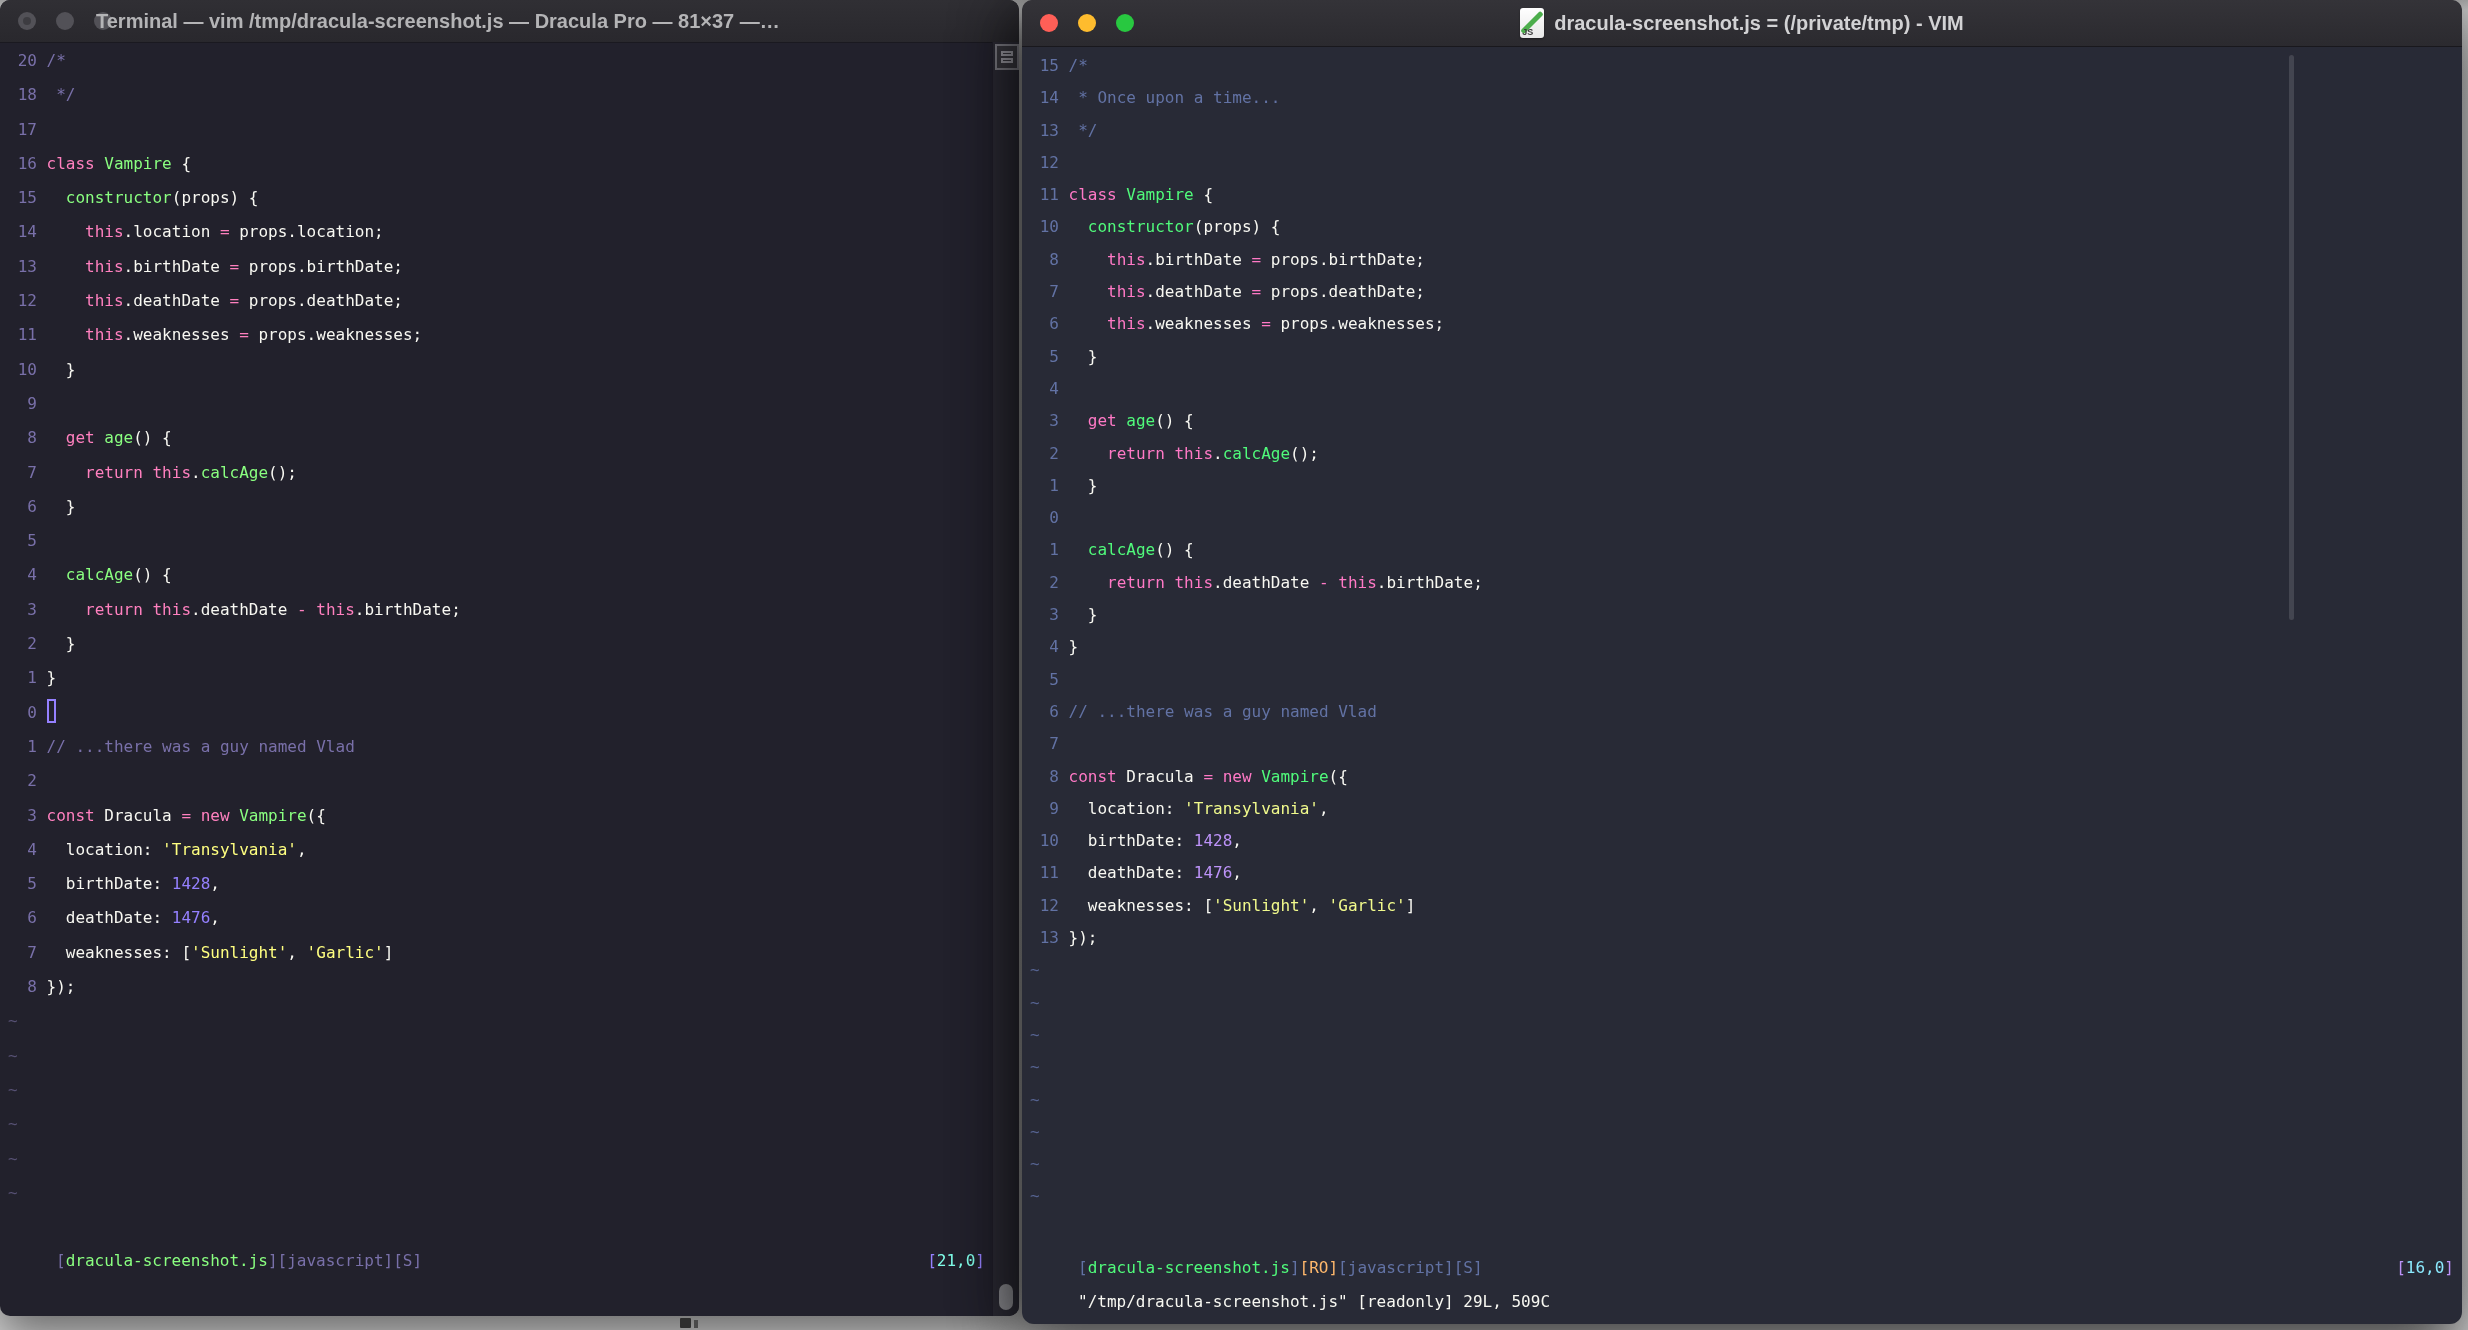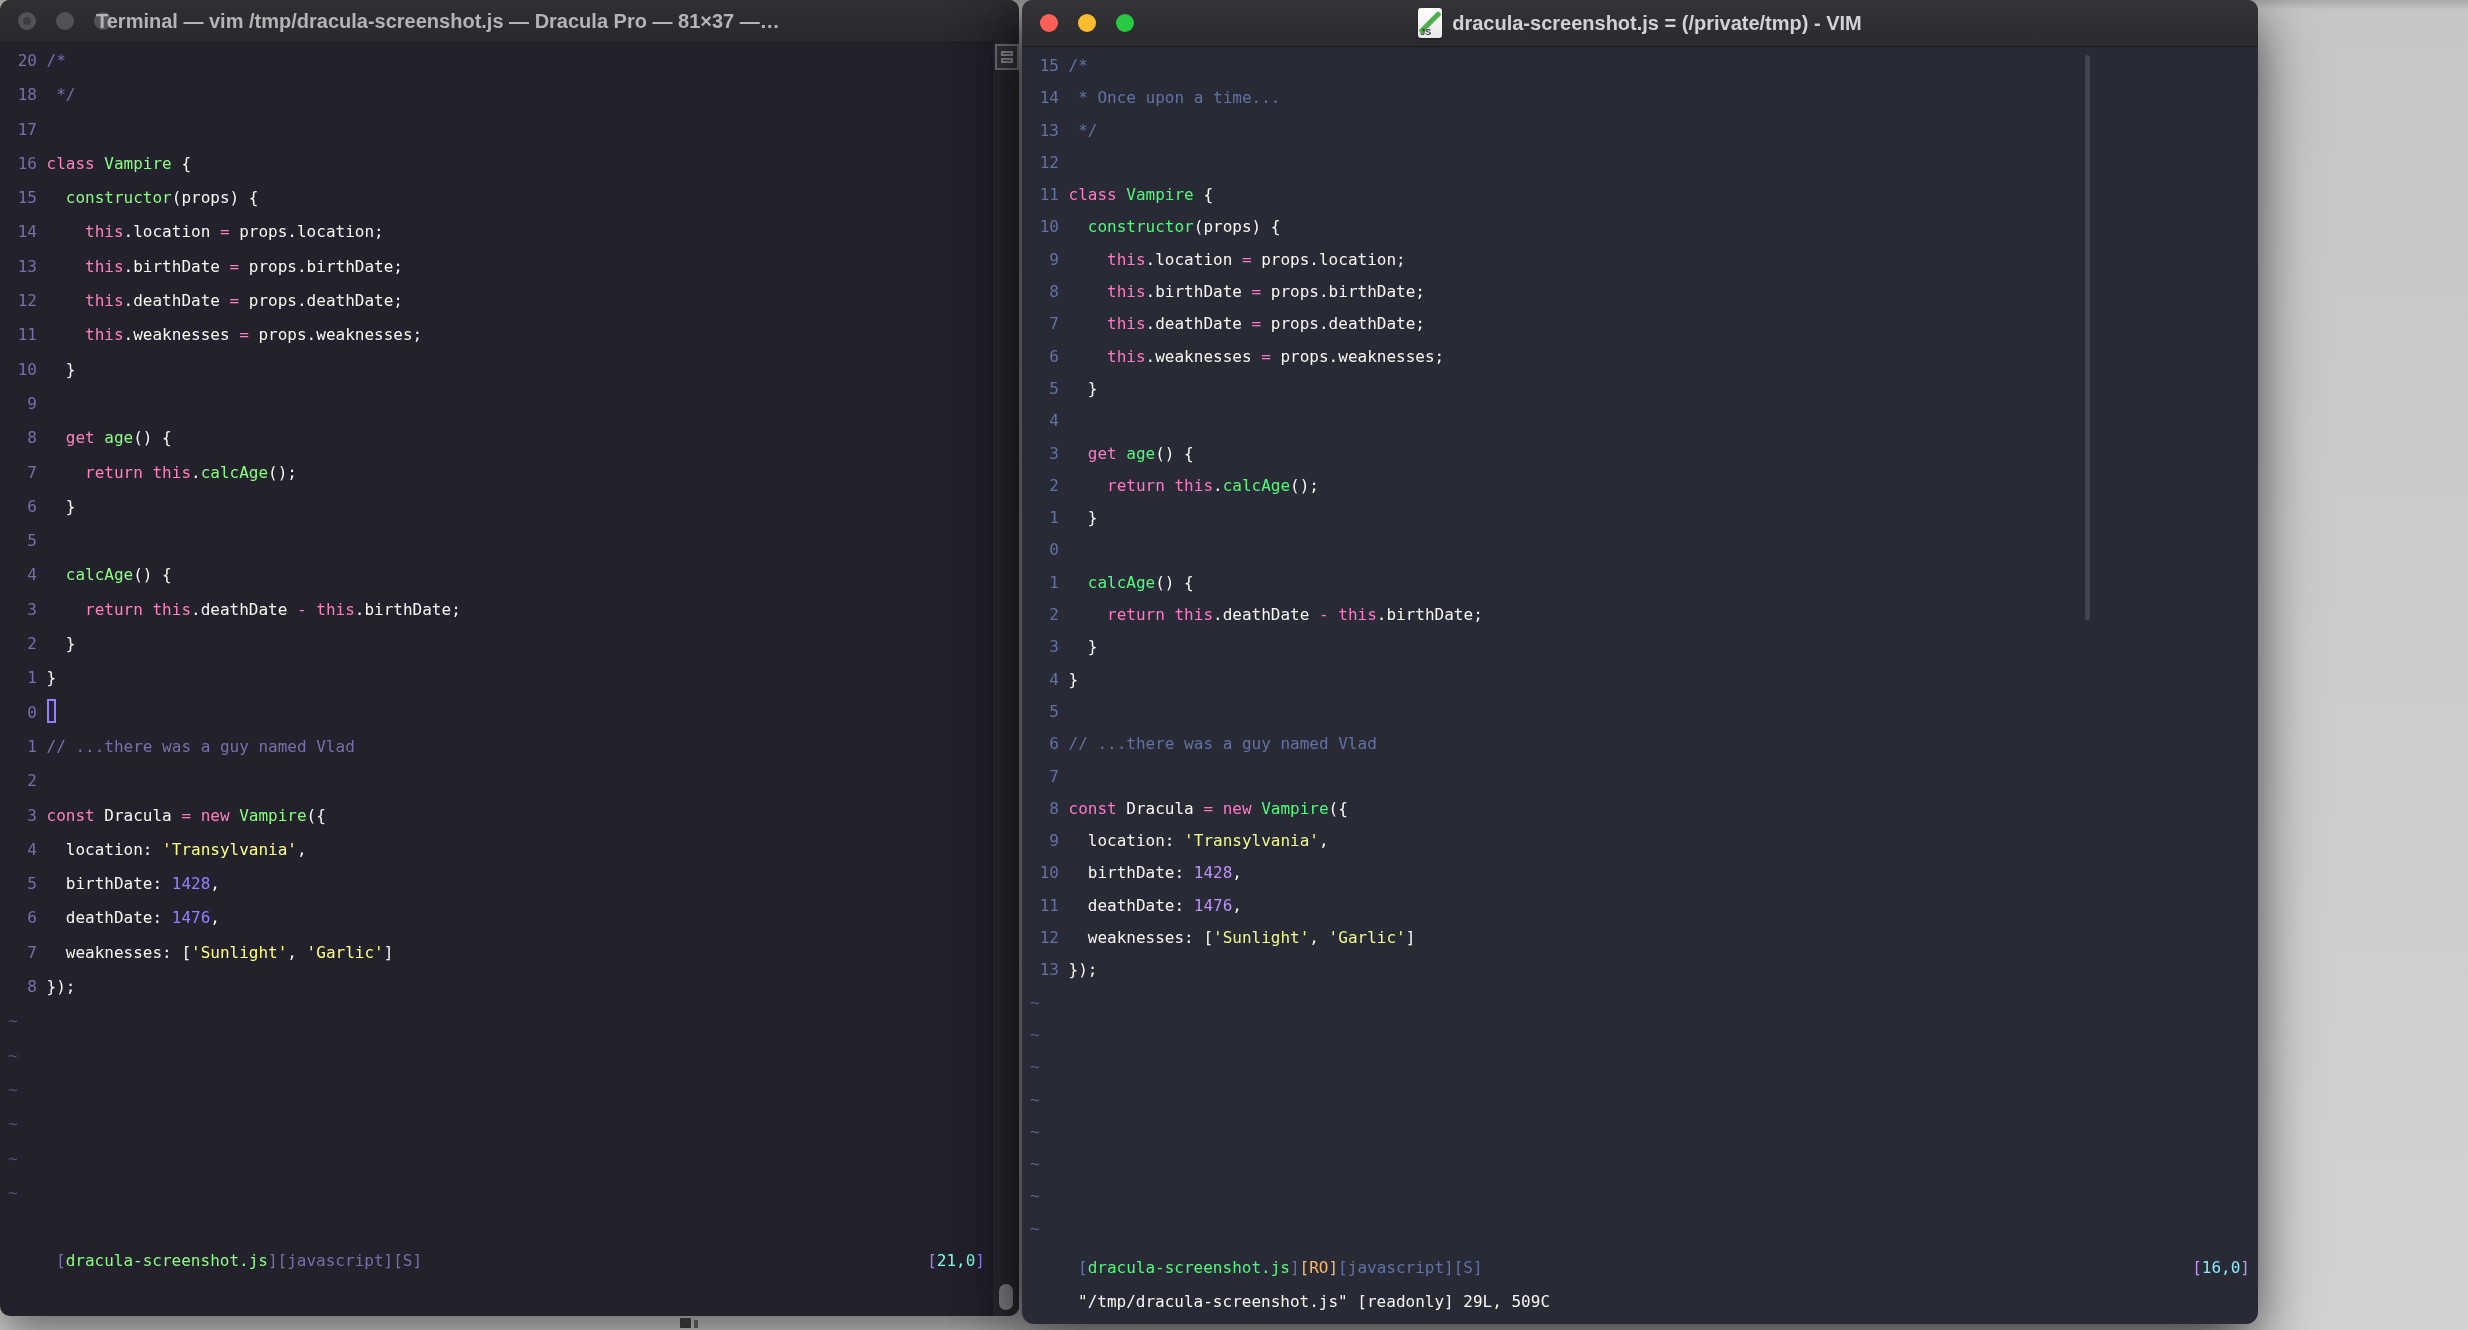--- a/index.html
+++ b/index.html
@@ -8,21 +8,21 @@
     background:linear-gradient(180deg,#a8a8a8 0px,#c6c6c6 10px,#d2d2d2 100%);
     font-family:"Liberation Sans",sans-serif;
   }
   .window{position:absolute;box-sizing:border-box;}
   .win-left{
     left:0;top:0;width:1019px;height:1316px;background:var(--bg);
     border-radius:10px;box-shadow:0 18px 45px rgba(0,0,0,.5);
     --rowh:34.3px;
   }
   .win-right{
-    left:1022px;top:0;width:1236px;height:1324px;background:var(--bg);
+    left:1022px;top:0;width:1440px;height:1324px;background:var(--bg);
     border-radius:12px;
     box-shadow:-18px 8px 55px rgba(0,0,0,.45), 0 25px 60px rgba(0,0,0,.5);
     --rowh:32.3px;
   }
   .titlebar{
     position:absolute;left:0;top:0;right:0;
     border-radius:10px 10px 0 0;
     display:flex;align-items:center;
   }
   .win-left .titlebar{height:42px;background:linear-gradient(#302f34,#29282d);border-bottom:1px solid #1a1920;}
@@ -139,21 +139,20 @@
       <span class="title-text">dracula-screenshot.js = (/private/tmp) - VIM</span>
     </div>
   </div>
   <div class="code" id="code-right">
       <div class="row"><span class="gutter">15</span><span class="s-comment">/*</span></div>
       <div class="row"><span class="gutter">14</span><span class="s-comment"> * Once upon a time...</span></div>
       <div class="row"><span class="gutter">13</span><span class="s-comment"> */</span></div>
       <div class="row"><span class="gutter">12</span></div>
       <div class="row"><span class="gutter">11</span><span class="s-pink">class </span><span class="s-green">Vampire</span><span class="s-fg"> {</span></div>
       <div class="row"><span class="gutter">10</span><span class="s-fg">  </span><span class="s-green">constructor</span><span class="s-fg">(props) {</span></div>
-      <div class="row"><span class="gutter">9</span><span class="s-fg">    </span><span class="s-pink">this</span><span class="s-fg">.location </span><span class="s-pink">=</span><span class="s-fg"> props.location;</span></div>
       <div class="row"><span class="gutter">8</span><span class="s-fg">    </span><span class="s-pink">this</span><span class="s-fg">.birthDate </span><span class="s-pink">=</span><span class="s-fg"> props.birthDate;</span></div>
       <div class="row"><span class="gutter">7</span><span class="s-fg">    </span><span class="s-pink">this</span><span class="s-fg">.deathDate </span><span class="s-pink">=</span><span class="s-fg"> props.deathDate;</span></div>
       <div class="row"><span class="gutter">6</span><span class="s-fg">    </span><span class="s-pink">this</span><span class="s-fg">.weaknesses </span><span class="s-pink">=</span><span class="s-fg"> props.weaknesses;</span></div>
       <div class="row"><span class="gutter">5</span><span class="s-fg">  }</span></div>
       <div class="row"><span class="gutter">4</span></div>
       <div class="row"><span class="gutter">3</span><span class="s-fg">  </span><span class="s-pink">get </span><span class="s-green">age</span><span class="s-fg">() {</span></div>
       <div class="row"><span class="gutter">2</span><span class="s-fg">    </span><span class="s-pink">return this</span><span class="s-fg">.</span><span class="s-green">calcAge</span><span class="s-fg">();</span></div>
       <div class="row"><span class="gutter">1</span><span class="s-fg">  }</span></div>
       <div class="row"><span class="gutter">0</span></div>
       <div class="row"><span class="gutter">1</span><span class="s-fg">  </span><span class="s-green">calcAge</span><span class="s-fg">() {</span></div>

